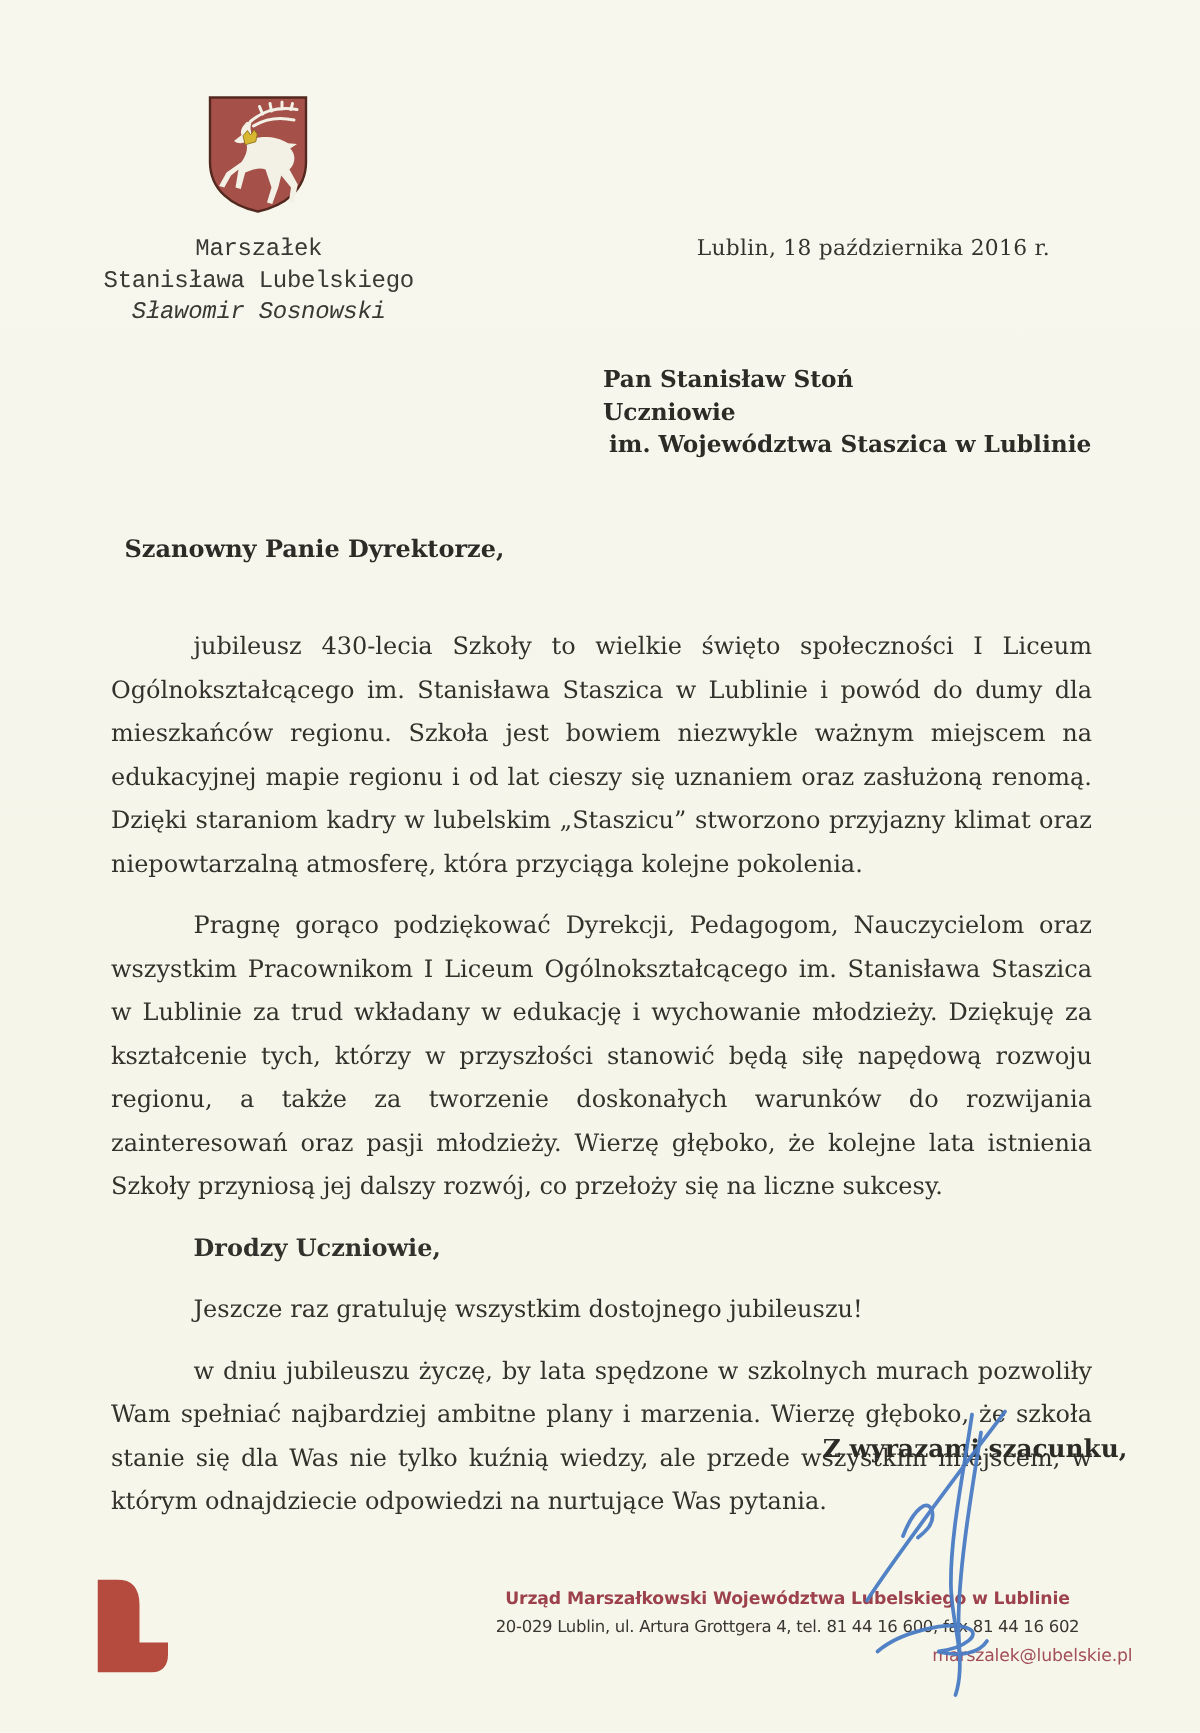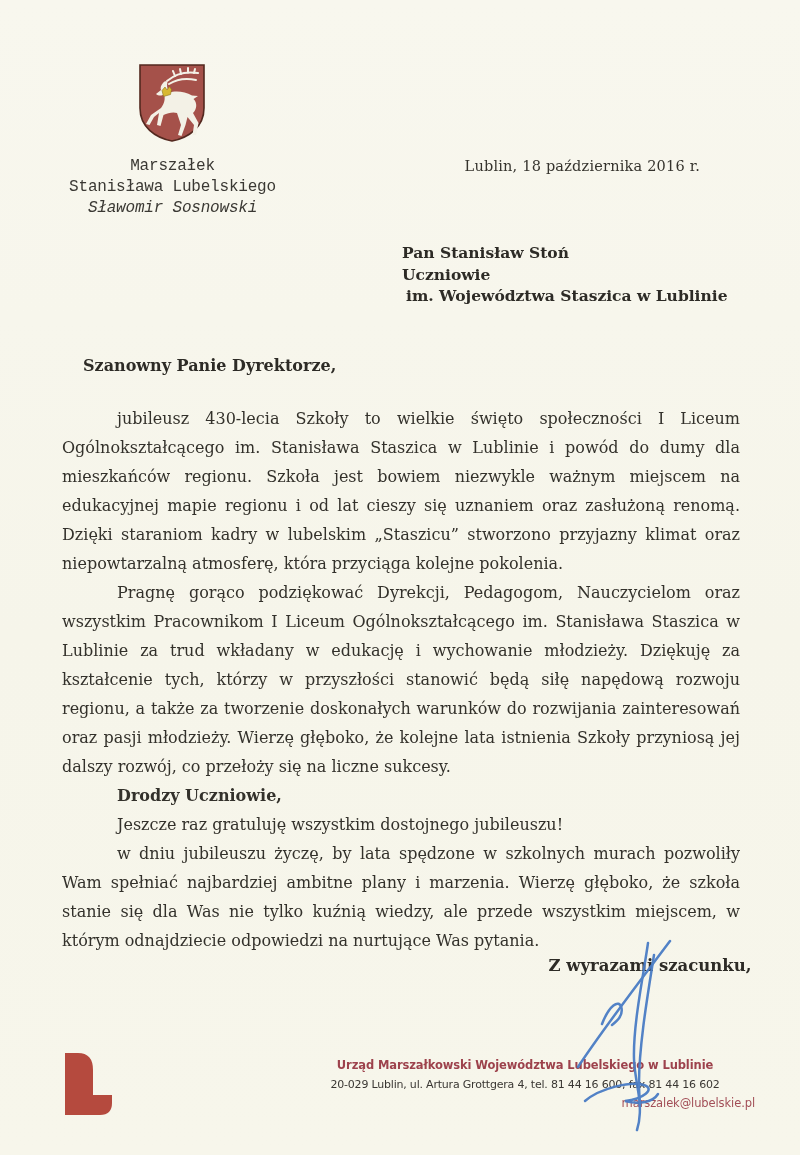--- a/index.html
+++ b/index.html
@@ -21,21 +21,21 @@
     font-size:14.5px;color:#35332d;letter-spacing:0.2px;}
   
   .recipient{position:absolute;left:402px;top:242px;width:340px;font-weight:bold;
     font-size:15.5px;line-height:21.5px;color:#2d2b26;}
   .recipient .r-line4{padding-left:4px;}
   
   .salutation{position:absolute;left:72px;top:356px;font-weight:bold;font-size:16px;color:#2d2b26;margin-left:11px;}
   
   .body-text{position:absolute;left:62px;top:404px;width:678px;
     font-size:16px;line-height:29px;color:#33312b;text-align:justify;}
-  .body-text p{margin:0;text-indent:55px;}
+  .body-text p{margin:12px;text-indent:55px;}
   .body-heading{font-weight:bold;}
   
   .closing{position:absolute;left:545px;top:956px;width:210px;text-align:center;
     font-weight:bold;font-size:16.5px;color:#2d2b26;}
   .signature-svg{position:absolute;left:555px;top:933px;width:130px;height:205px;z-index:5;}
   
   .l-logo{position:absolute;left:65px;top:1053px;width:47px;height:62px;}
   .footer{position:absolute;left:295px;top:1056px;width:460px;
     font-family:"DejaVu Sans", sans-serif;line-height:19px;}
   .footer .f-org{font-size:11.5px;font-weight:bold;text-align:center;letter-spacing:-0.1px;}

